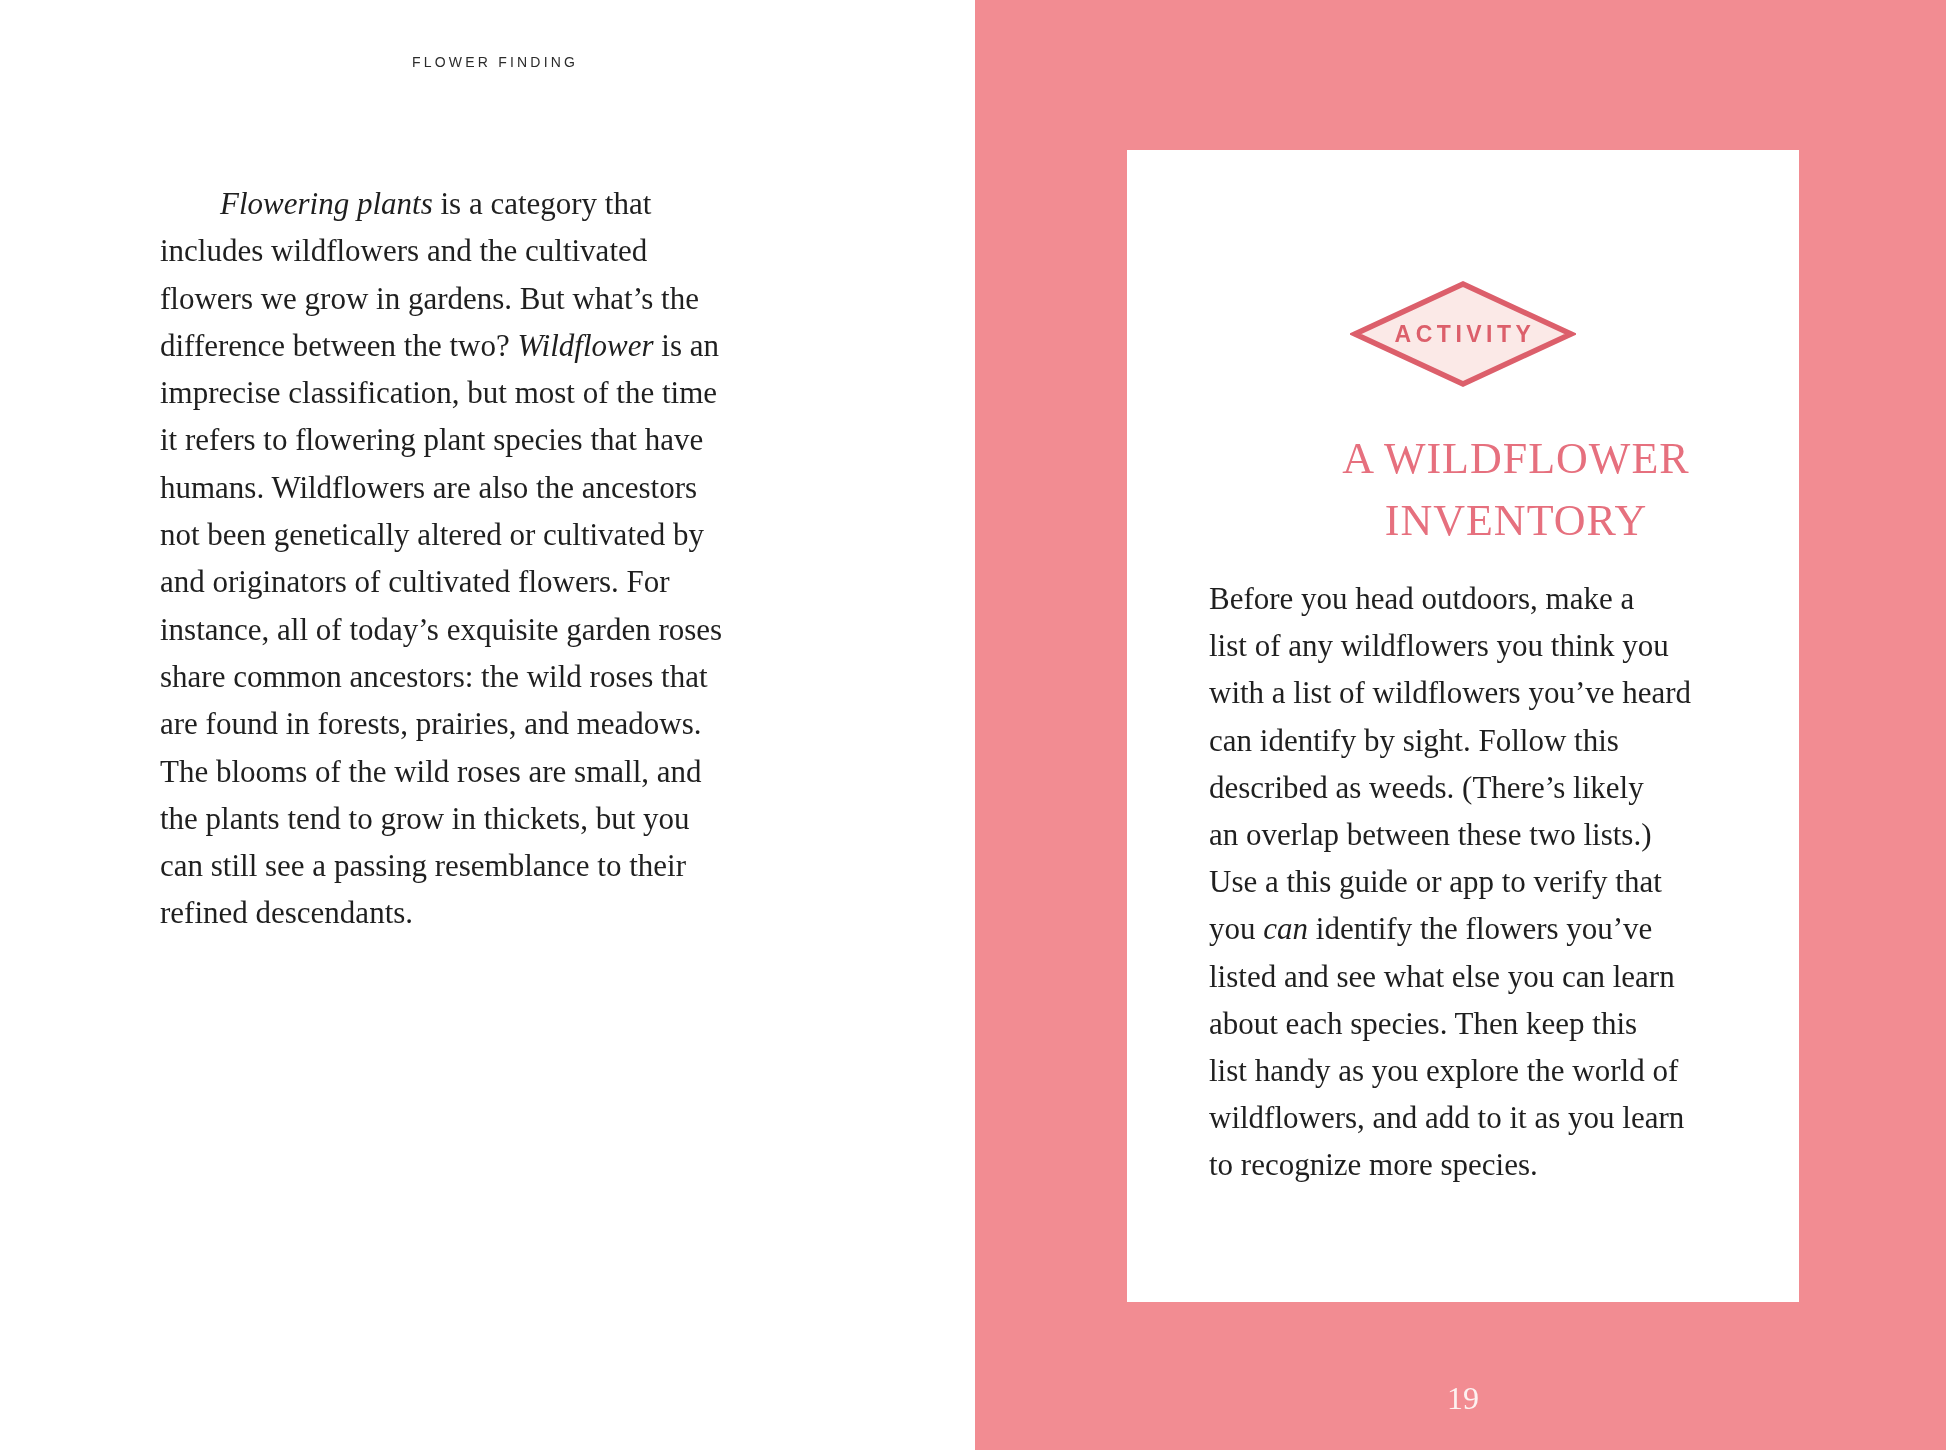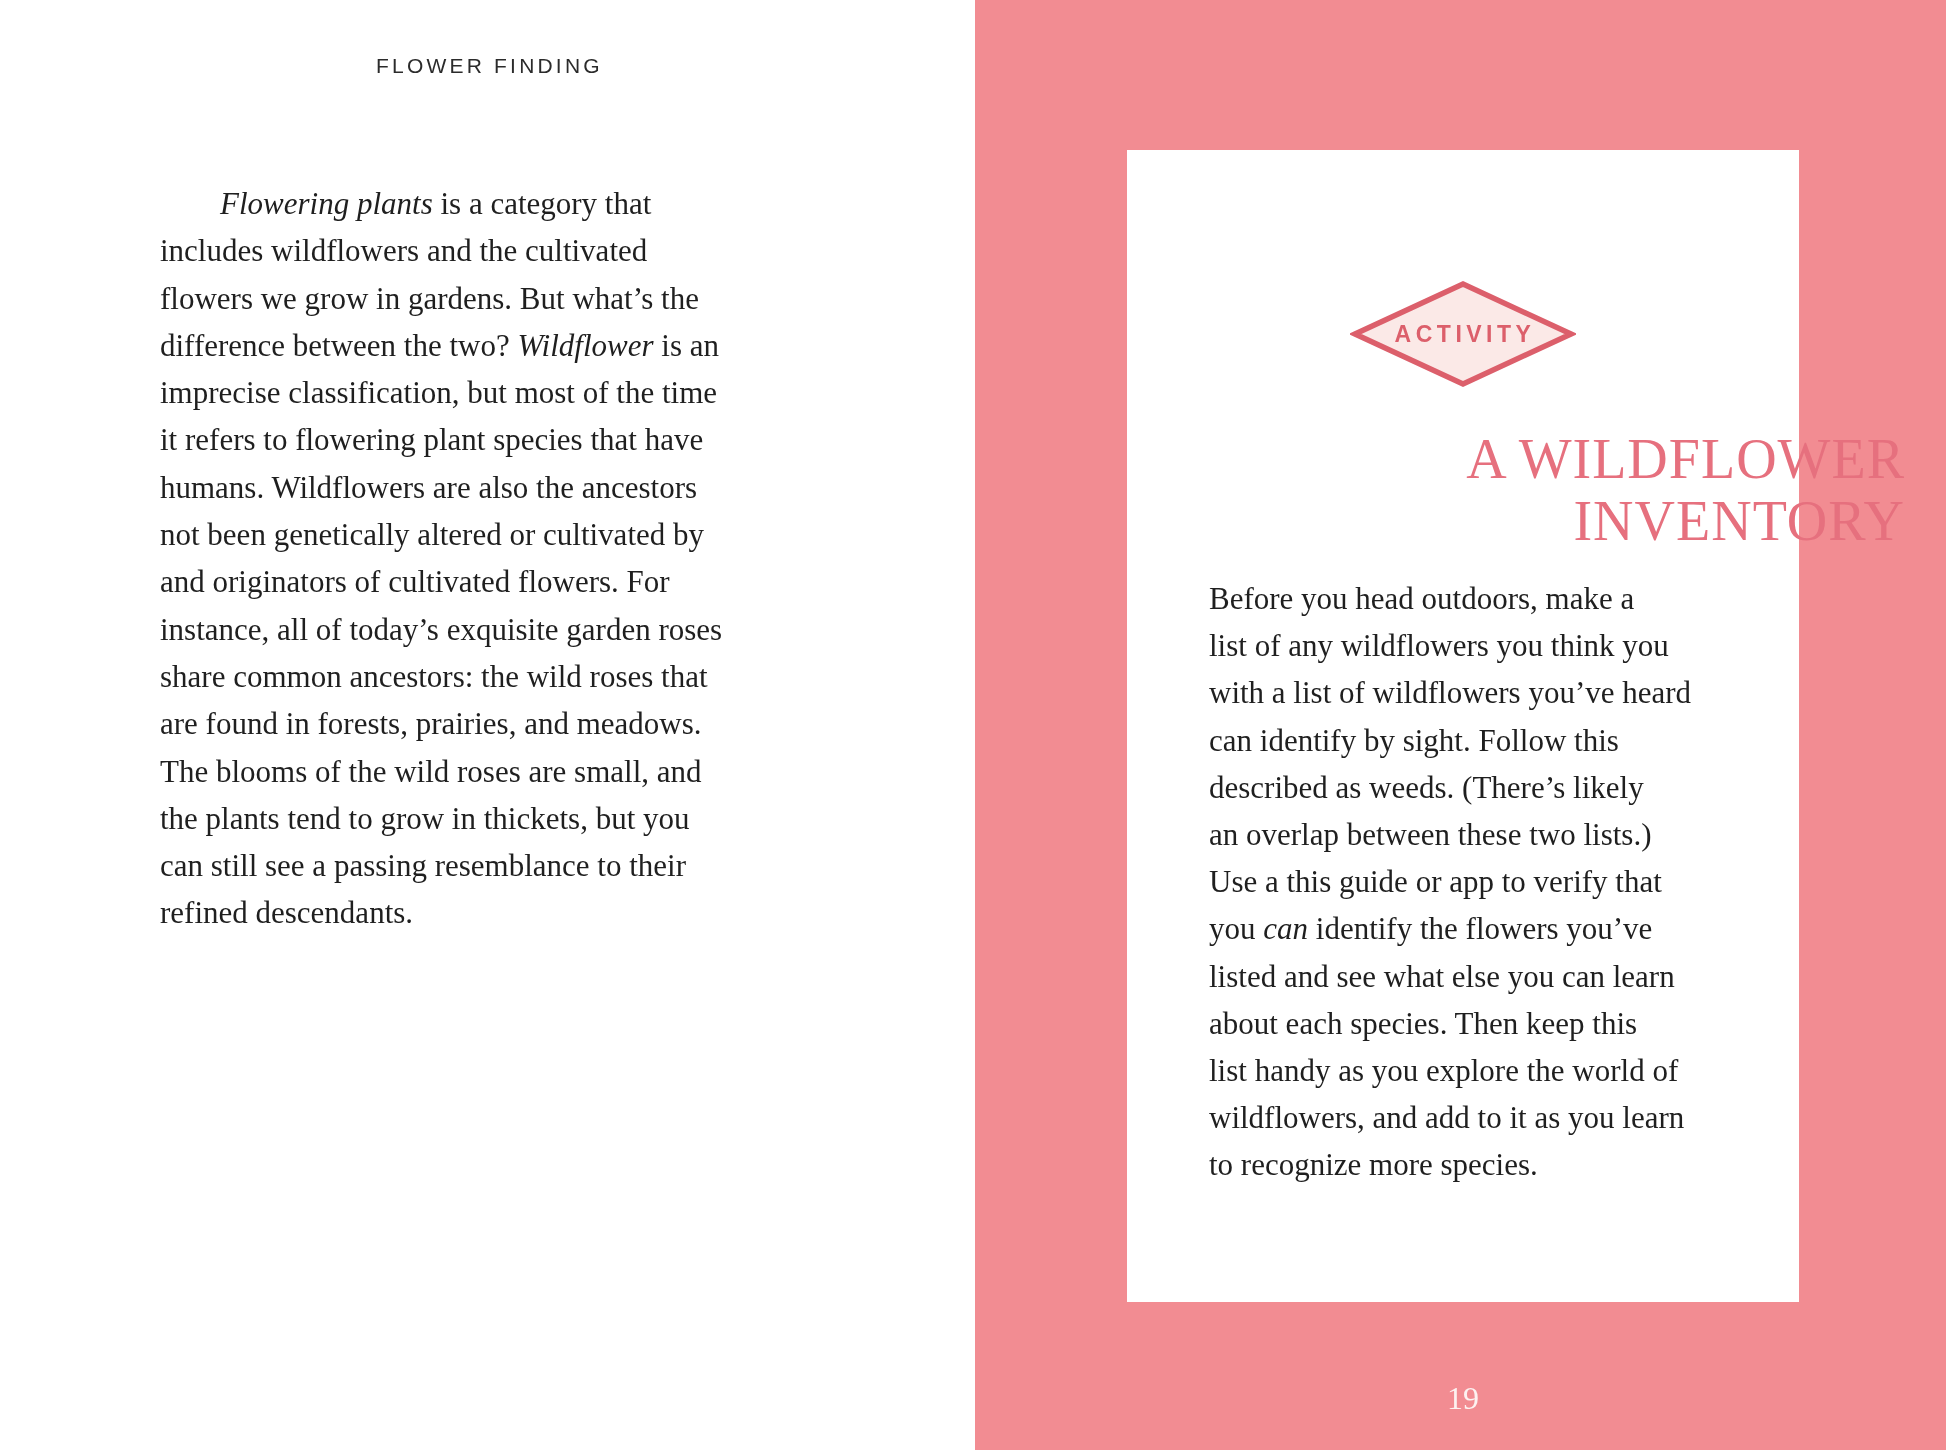--- a/index.html
+++ b/index.html
@@ -13,23 +13,23 @@
   }
   .spread { position: absolute; inset: 0; width: 1946px; height: 1450px; }
 
   
   .page-left {
     position: absolute; left: 0; top: 0;
     width: 975px; height: 1450px;
     background: #ffffff;
   }
   .running-head {
-    position: absolute; left: 376px; top: 54px;
+    position: absolute; left: 412px; top: 54px;
     font-family: "Liberation Sans", sans-serif;
-    font-size: 21px; font-weight: 400;
+    font-size: 14px; font-weight: 400;
     letter-spacing: 3.2px;
     color: #2b2b2b;
   }
   .body-left {
     position: absolute; left: 160px; top: 180px; width: 678px;
     font-size: 31px; line-height: 47.3px;
     color: #1f1f1f;
   }
   .body-left .tline:first-child { text-indent: 60px; }
   .pagenum-left {
@@ -60,22 +60,22 @@
   .badge-label {
     position: relative;
     font-family: "Liberation Sans", sans-serif;
     font-weight: 700; font-size: 23px;
     letter-spacing: 4.5px;
     color: #DC5F6B;
     transform: translateX(2px);
   }
   .card-title {
     position: absolute; left: 0; top: 278px; width: 778px;
-    text-align: right;
-    font-size: 56px; line-height: 62px;
+    text-align: center;
+    font-size: 44px; line-height: 62px;
     letter-spacing: 1px;
     color: #E6707E;
   }
   .body-right {
     position: absolute; left: 82px; top: 425px; width: 572px;
     font-size: 31px; line-height: 47.2px;
     color: #1f1f1f;
   }
   .pagenum-right {
     position: absolute; left: 152px; top: 1380px; width: 672px;

